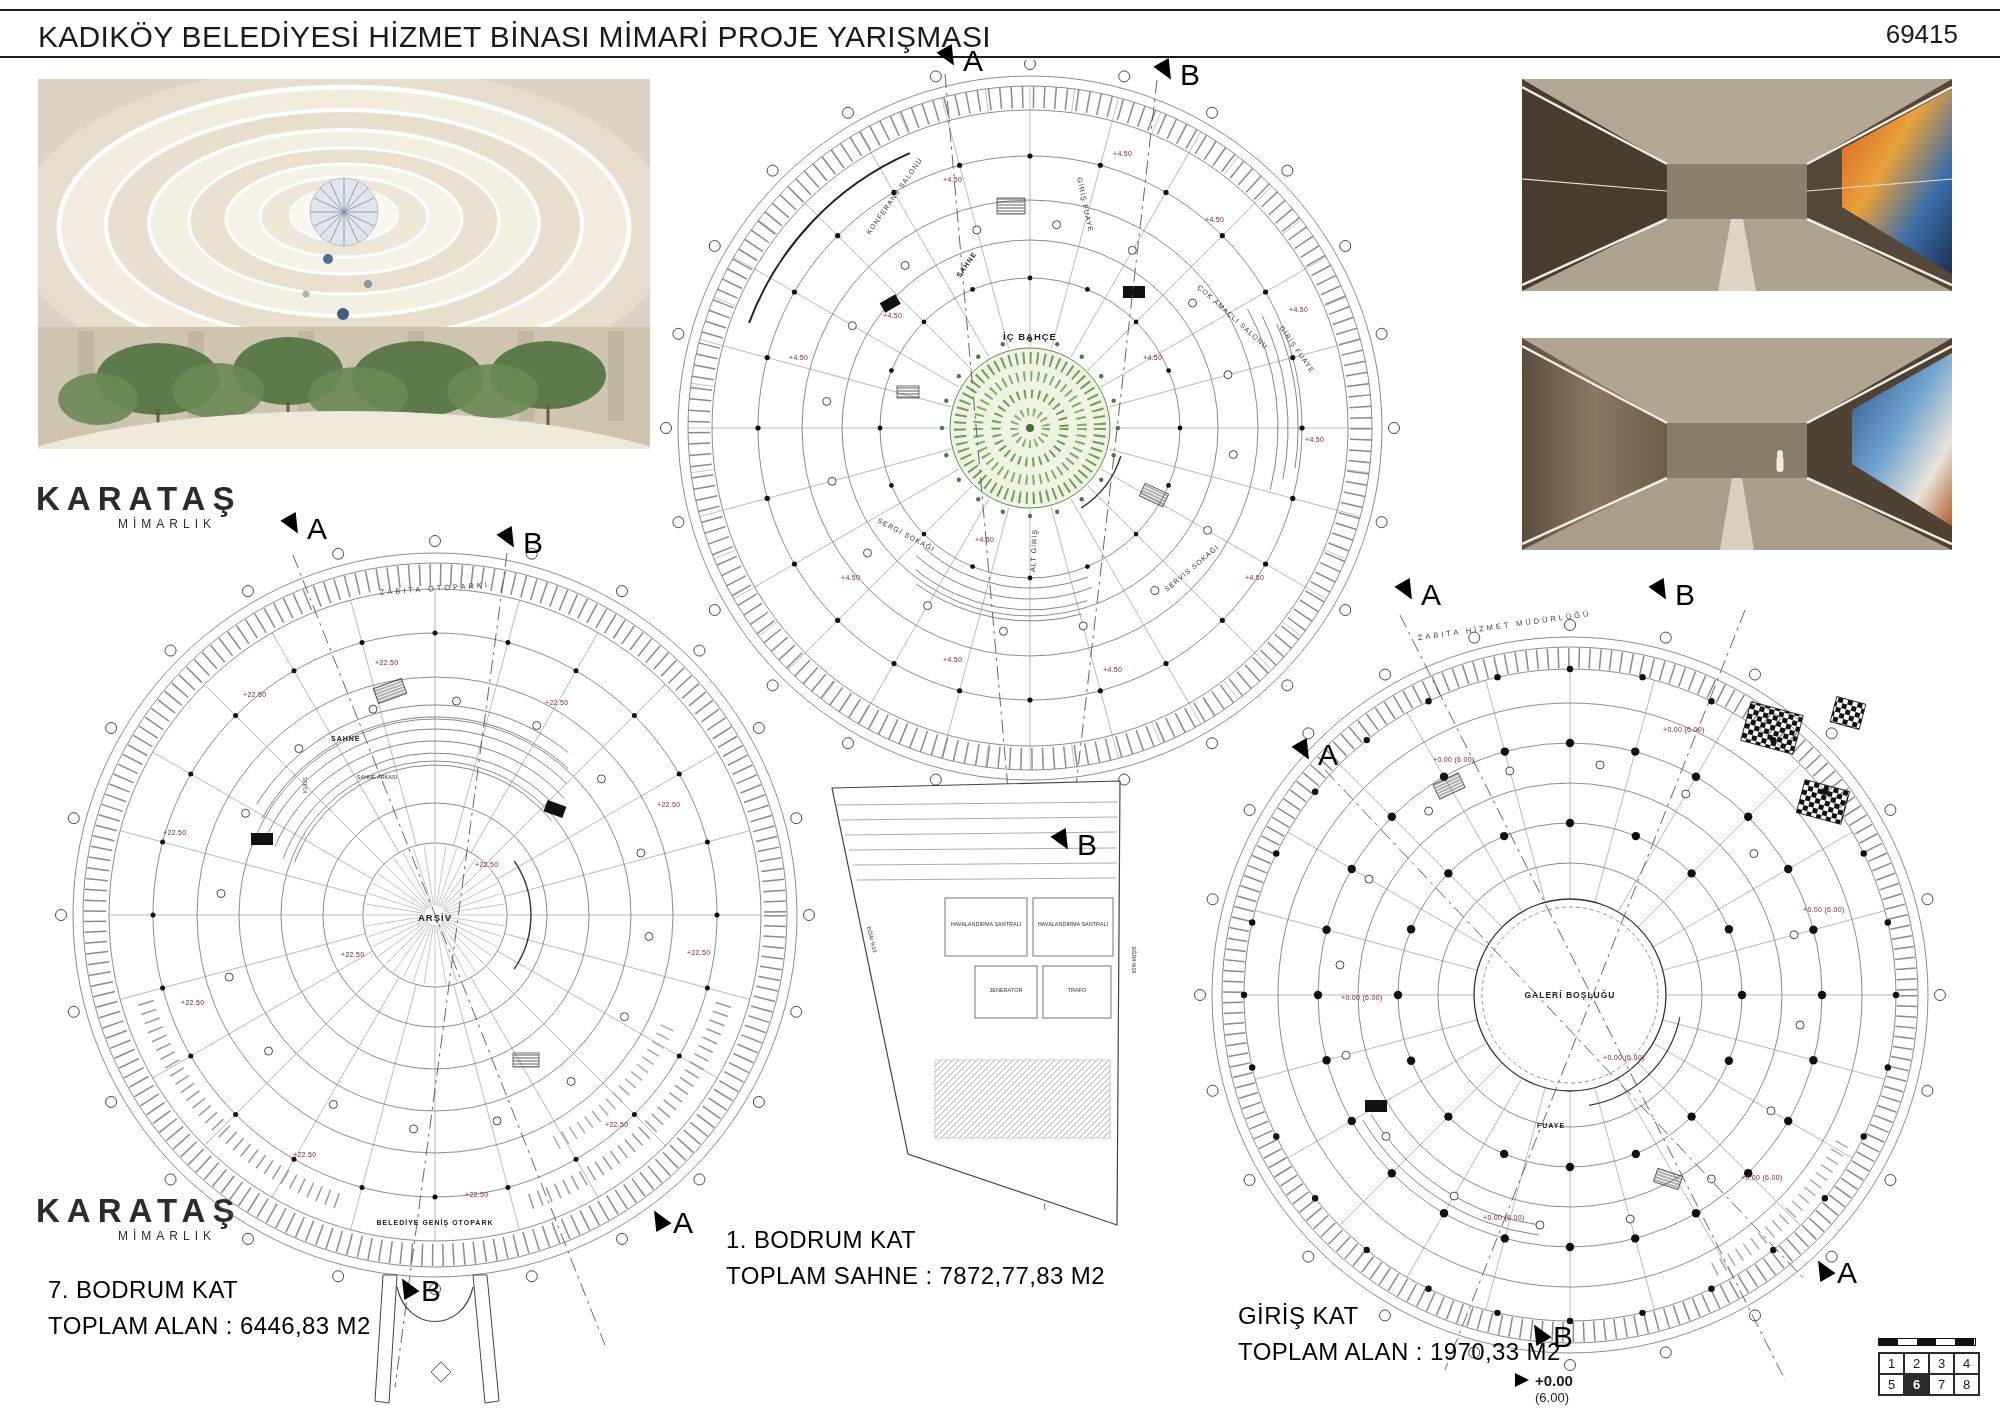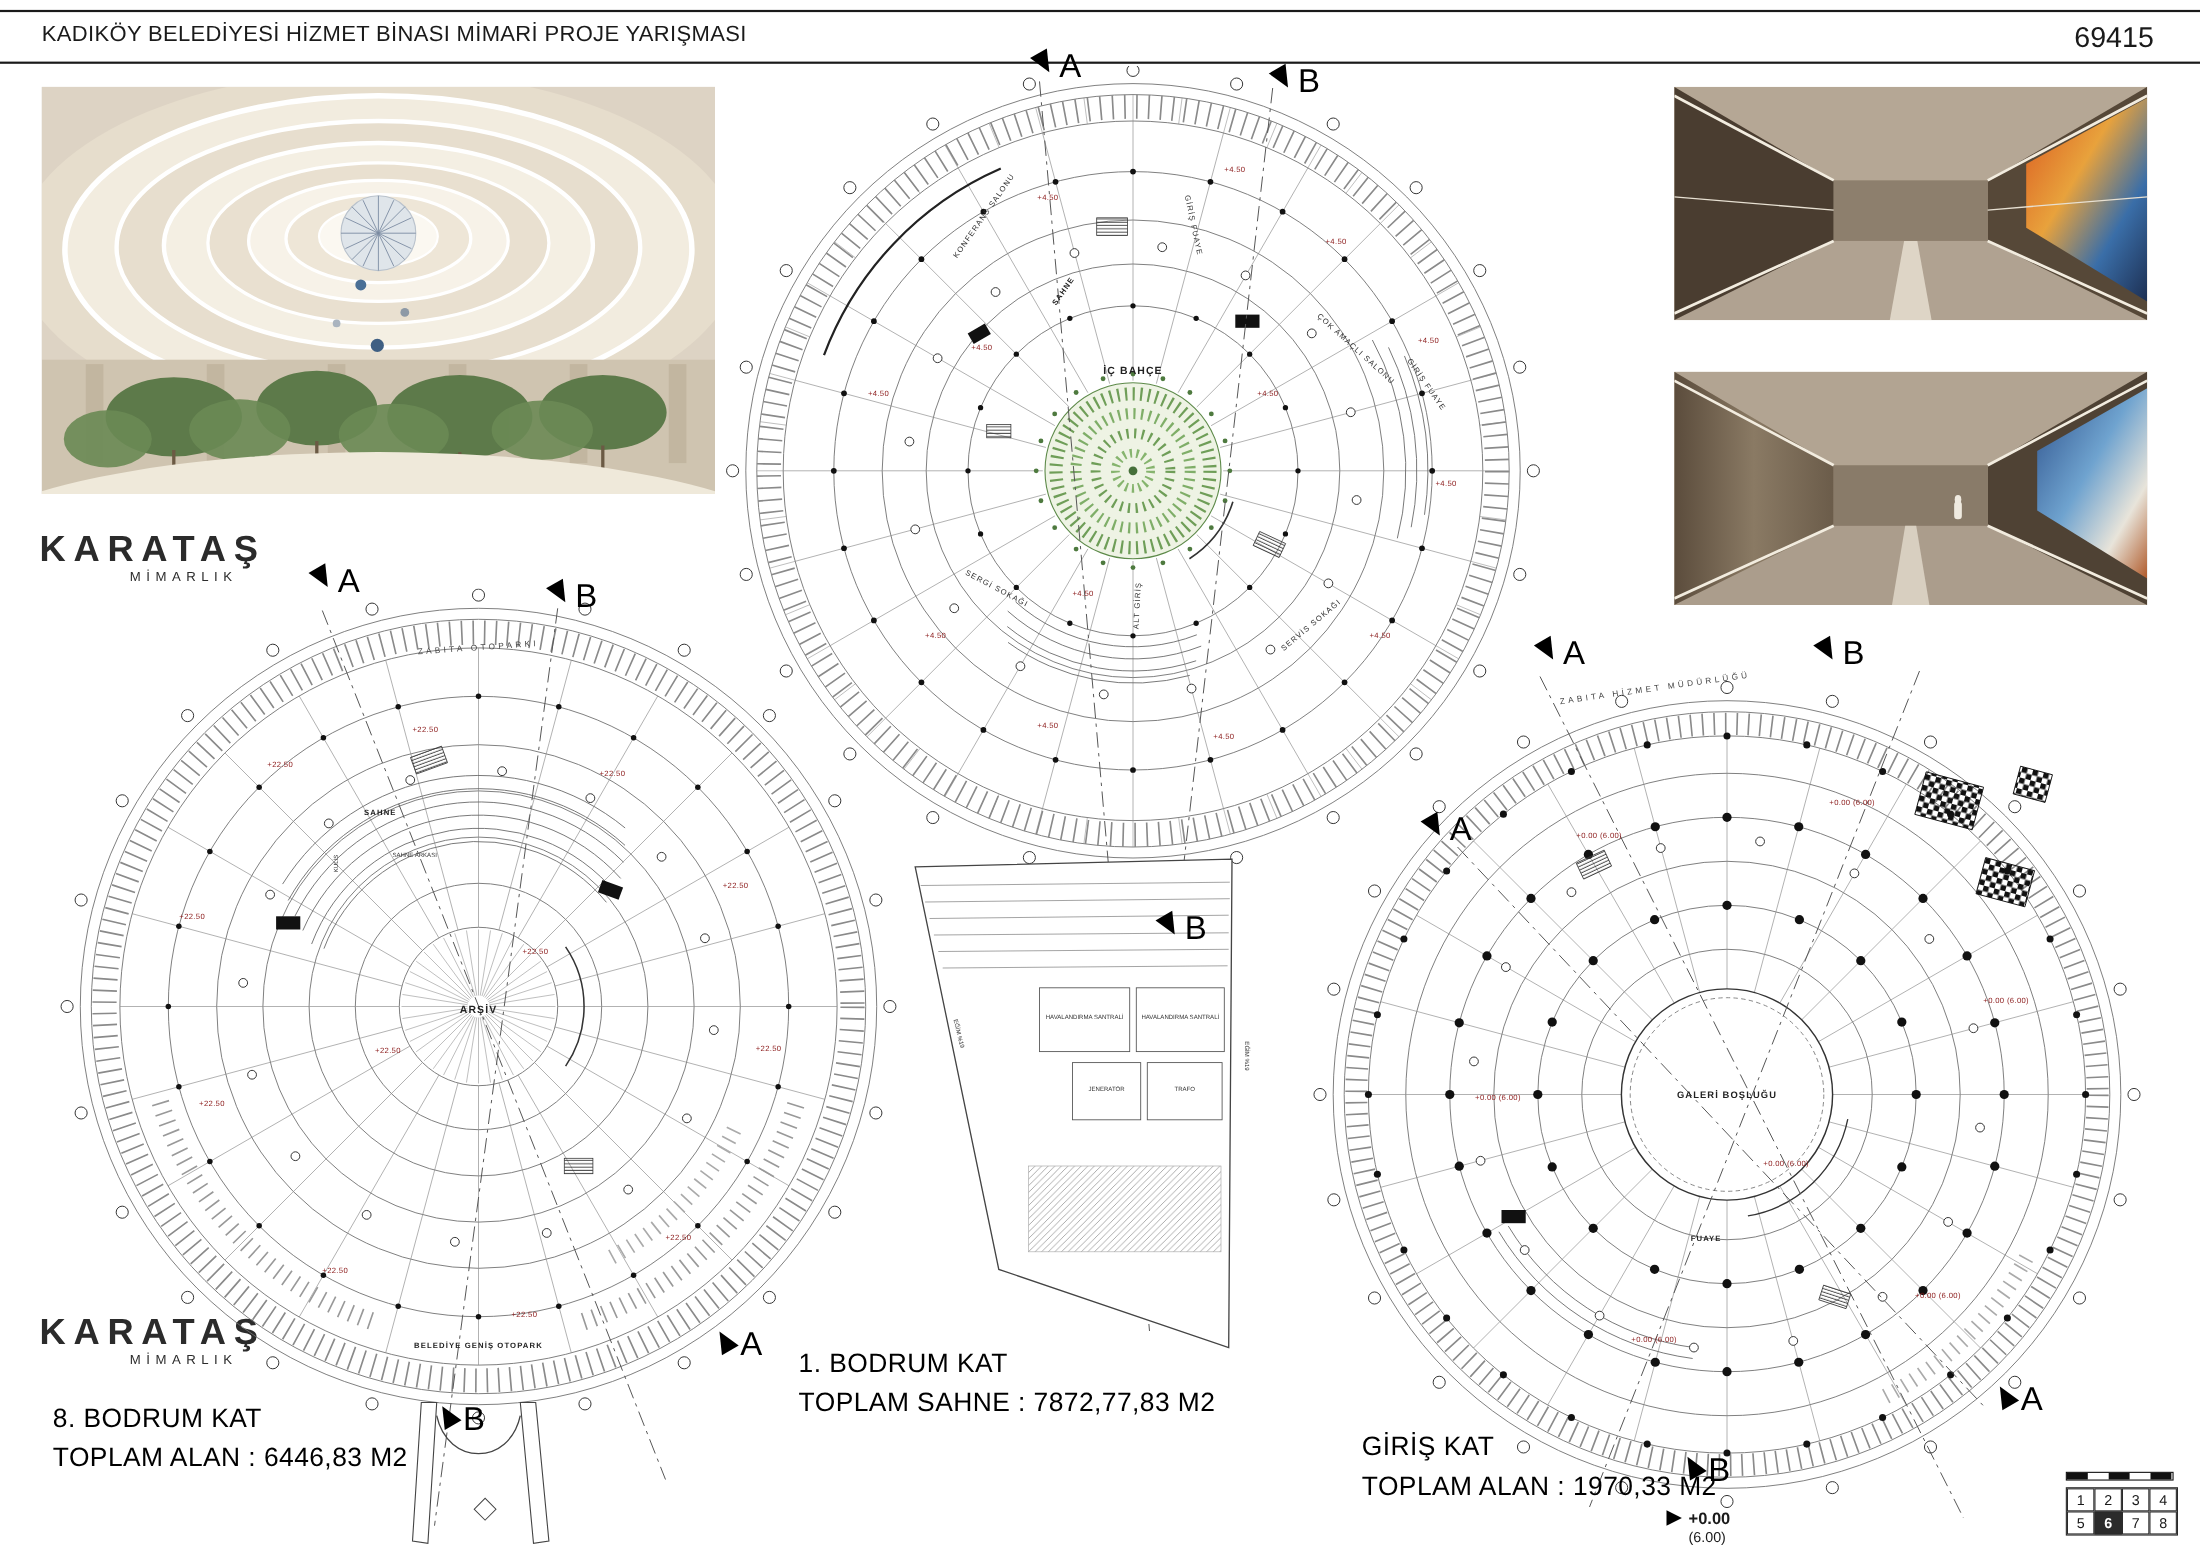--- a/index.html
+++ b/index.html
@@ -1,19 +1,19 @@
 <!DOCTYPE html>
 <html><head>
 <meta charset="utf-8">
 <style>
   html,body{margin:0;padding:0}
   body{width:2000px;height:1415px;position:relative;background:#fff;overflow:hidden;
        font-family:"Liberation Sans",sans-serif;color:#1a1a1a}
   .rule{position:absolute;left:0;right:0;background:#1a1a1a}
-  .header-title{position:absolute;left:38px;top:20px;font-size:20px;font-weight:500;letter-spacing:.3px}
+  .header-title{position:absolute;left:38px;top:20px;font-size:30px;font-weight:500;letter-spacing:.3px}
   .sheet-number{position:absolute;right:42px;top:19px;font-size:26px;font-weight:400}
   svg text{font-family:"Liberation Sans",sans-serif}
   .plan-svg{position:absolute}
   .rlabel{font-size:7px;fill:#333;letter-spacing:1.1px}
   .rlabel-b{font-size:7px;font-weight:bold;fill:#222;letter-spacing:1px}
   .clabel{font-size:9.5px;font-weight:bold;fill:#222;letter-spacing:1px;text-anchor:middle}
   .arclabel{font-size:7.5px;fill:#444;letter-spacing:3px;text-anchor:middle}
   .elev{font-size:7px;fill:#8b1a1a;letter-spacing:.3px}
   .tiny{font-size:5.5px;fill:#333;text-anchor:middle}
   .dashline{stroke:#555;stroke-width:.9;stroke-dasharray:14 5 3 5;fill:none}
@@ -813,21 +813,21 @@
     <text class="elev" x="156" y="420">+0.00 (6.00)</text>
     <text class="elev" x="418" y="480">+0.00 (6.00)</text>
   </g>
 </svg>
 
 <div class="caption" style="left:726px;top:1222px">
   <div>1. BODRUM KAT</div>
   <div>TOPLAM SAHNE : 7872,77,83 M2</div>
 </div>
 <div class="caption" style="left:48px;top:1272px">
-  <div>8. BODRUM KAT</div>
+  <div>7. BODRUM KAT</div>
   <div>TOPLAM ALAN : 6446,83 M2</div>
 </div>
 <div class="caption" style="left:1238px;top:1298px">
   <div>GİRİŞ KAT</div>
   <div>TOPLAM ALAN : 1970,33 M2</div>
 </div>
 
 <div class="sec-marker" style="left:938px;top:46px">
   <svg class="sec-tri" width="22" height="22" viewBox="0 0 20 20" style="transform:rotate(60deg)">
       <polygon points="1,2 19,10 1,18"></polygon>

